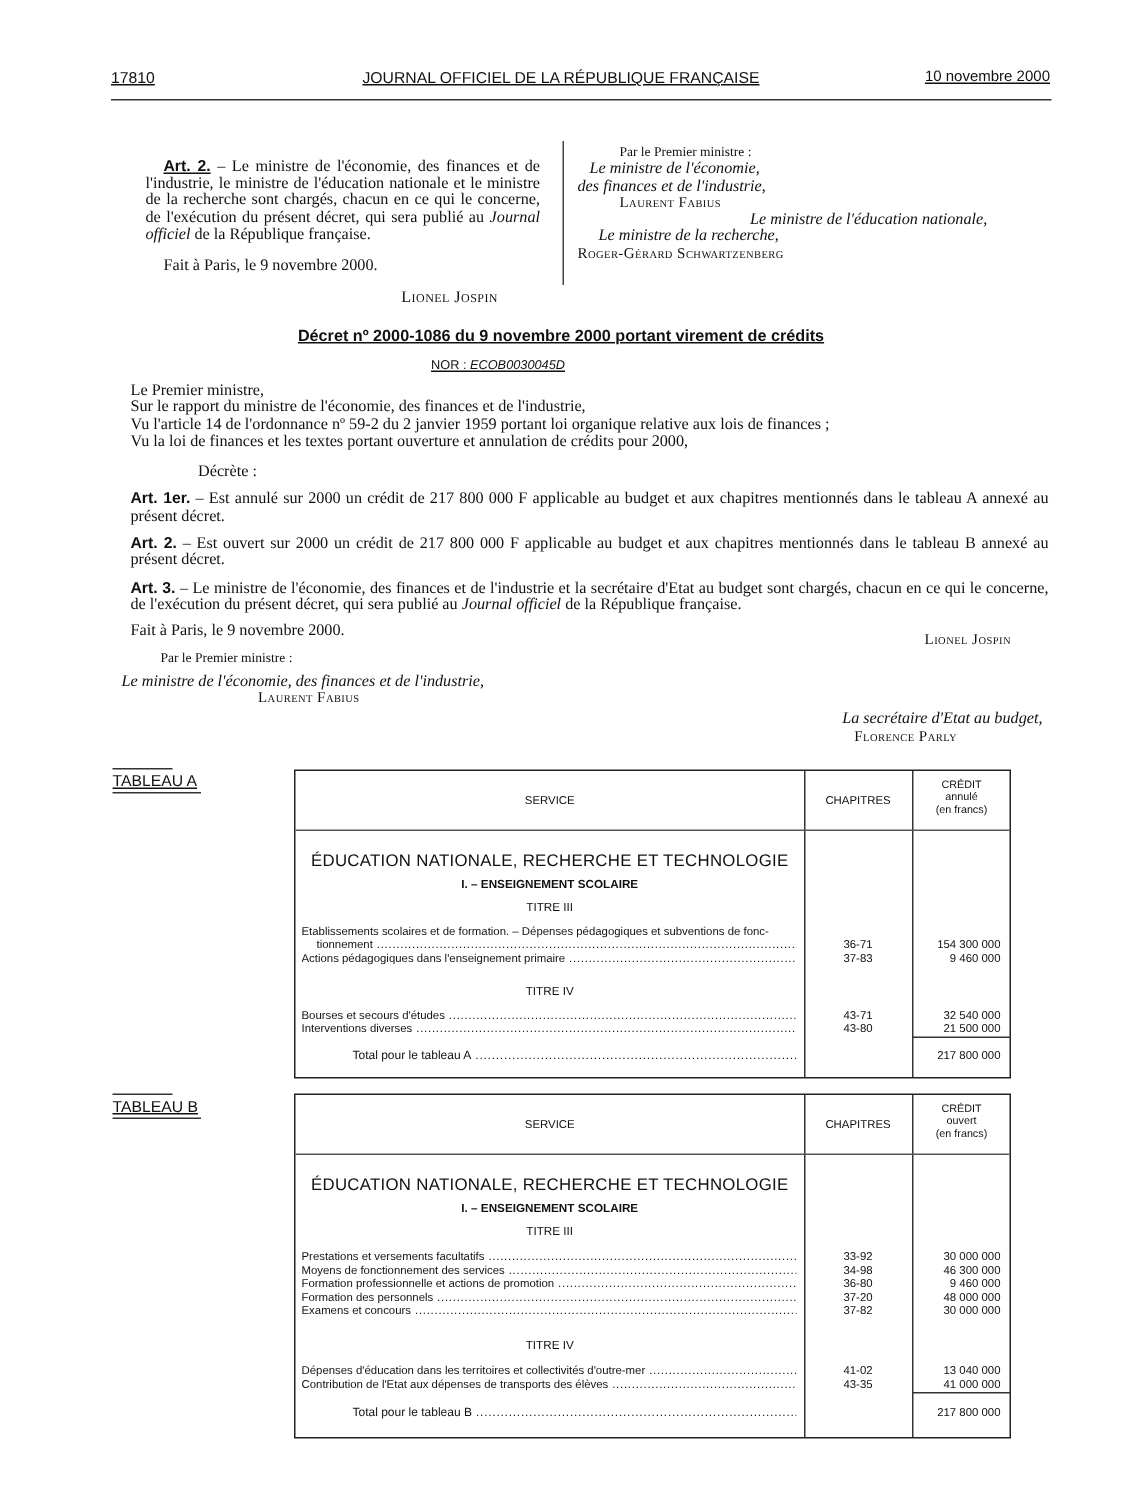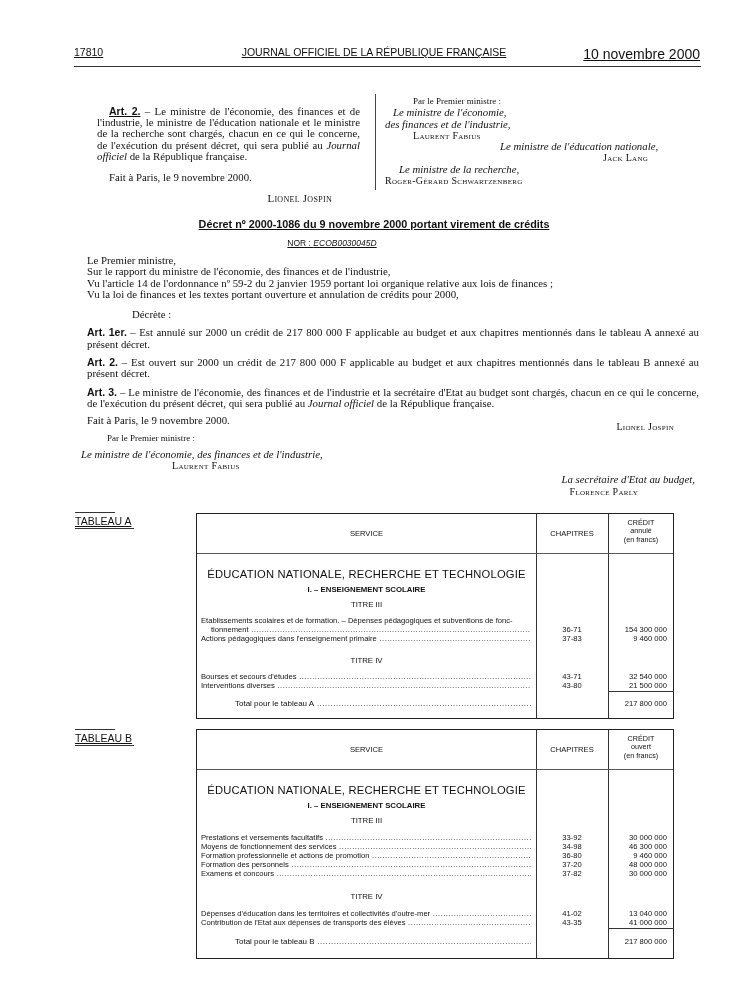--- a/index.html
+++ b/index.html
@@ -6,21 +6,21 @@
     body { width: 748px; height: 990px; position: relative; overflow: hidden; color: #111; }
     .sans { font-family: "Liberation Sans", "DejaVu Sans", sans-serif; text-decoration: underline; }
     .serif { font-family: "Liberation Serif", "DejaVu Serif", serif; }
     .abs { position: absolute; }
     .sc { font-variant: small-caps; letter-spacing: 0.3px; }
     i, .it { font-style: italic; }
 
     
     #hdr-page { left: 74px; top: 46px; font-size: 10.5px; }
     #hdr-title { left: 0; width: 748px; text-align: center; top: 46px; font-size: 10.5px; }
-    #hdr-date { right: 48px; top: 46px; font-size: 14px; }
+    #hdr-date { right: 48px; top: 46px; font-size: 10px; }
     #hdr-rule { left: 74px; top: 66px; width: 627px; height: 1px; background: #333; }
 
     
     #top-left { left: 87px; top: 96px; width: 283px; font-size: 10.8px; line-height: 11.2px; text-align: justify; }
     #top-left p { margin: 10px; text-indent: 0; }
     #top-left .fait { margin-top: 8px; text-indent: 0; }
     #top-left .sig { text-align: right; margin-top: 7px; padding-right: 28px; }
     #col-divider { left: 375px; top: 94px; width: 1px; height: 96px; background: #444; }
     #top-right { left: 385px; top: 96px; width: 315px; font-size: 10.8px; line-height: 11.3px; }
     #top-right div { white-space: nowrap; }
@@ -80,21 +80,20 @@
   <p class="fait" style="padding-left:12px">Fait à Paris, le 9 novembre 2000.</p>
   <p class="sig sc">Lionel Jospin</p>
 </div>
 <div class="abs" id="col-divider"></div>
 <div class="abs" id="top-right">
   <div style="padding-left:28px;font-size:9px">Par le Premier ministre :</div>
   <div class="it" style="padding-left:8px">Le ministre de l'économie,</div>
   <div class="it">des finances et de l'industrie,</div>
   <div class="sc" style="padding-left:28px;font-size:10px">Laurent Fabius</div>
   <div class="it" style="padding-left:115px">Le ministre de l'éducation nationale,</div>
-  <div class="sc" style="padding-left:218px;font-size:10px">Jack Lang</div>
   <div class="it" style="padding-left:14px">Le ministre de la recherche,</div>
   <div class="sc" style="font-size:10px">Roger-Gérard Schwartzenberg</div>
 </div>
 
 <div class="abs sans" id="decree-title">Décret nº 2000-1086 du 9 novembre 2000 portant virement de crédits</div>
 <div class="abs sans" id="decree-nor"><span>NOR : </span><i>ECOB0030045D</i></div>
 
 <div class="abs" id="decree-body">
   <p>Le Premier ministre,</p>
   <p>Sur le rapport du ministre de l'économie, des finances et de l'industrie,</p>

